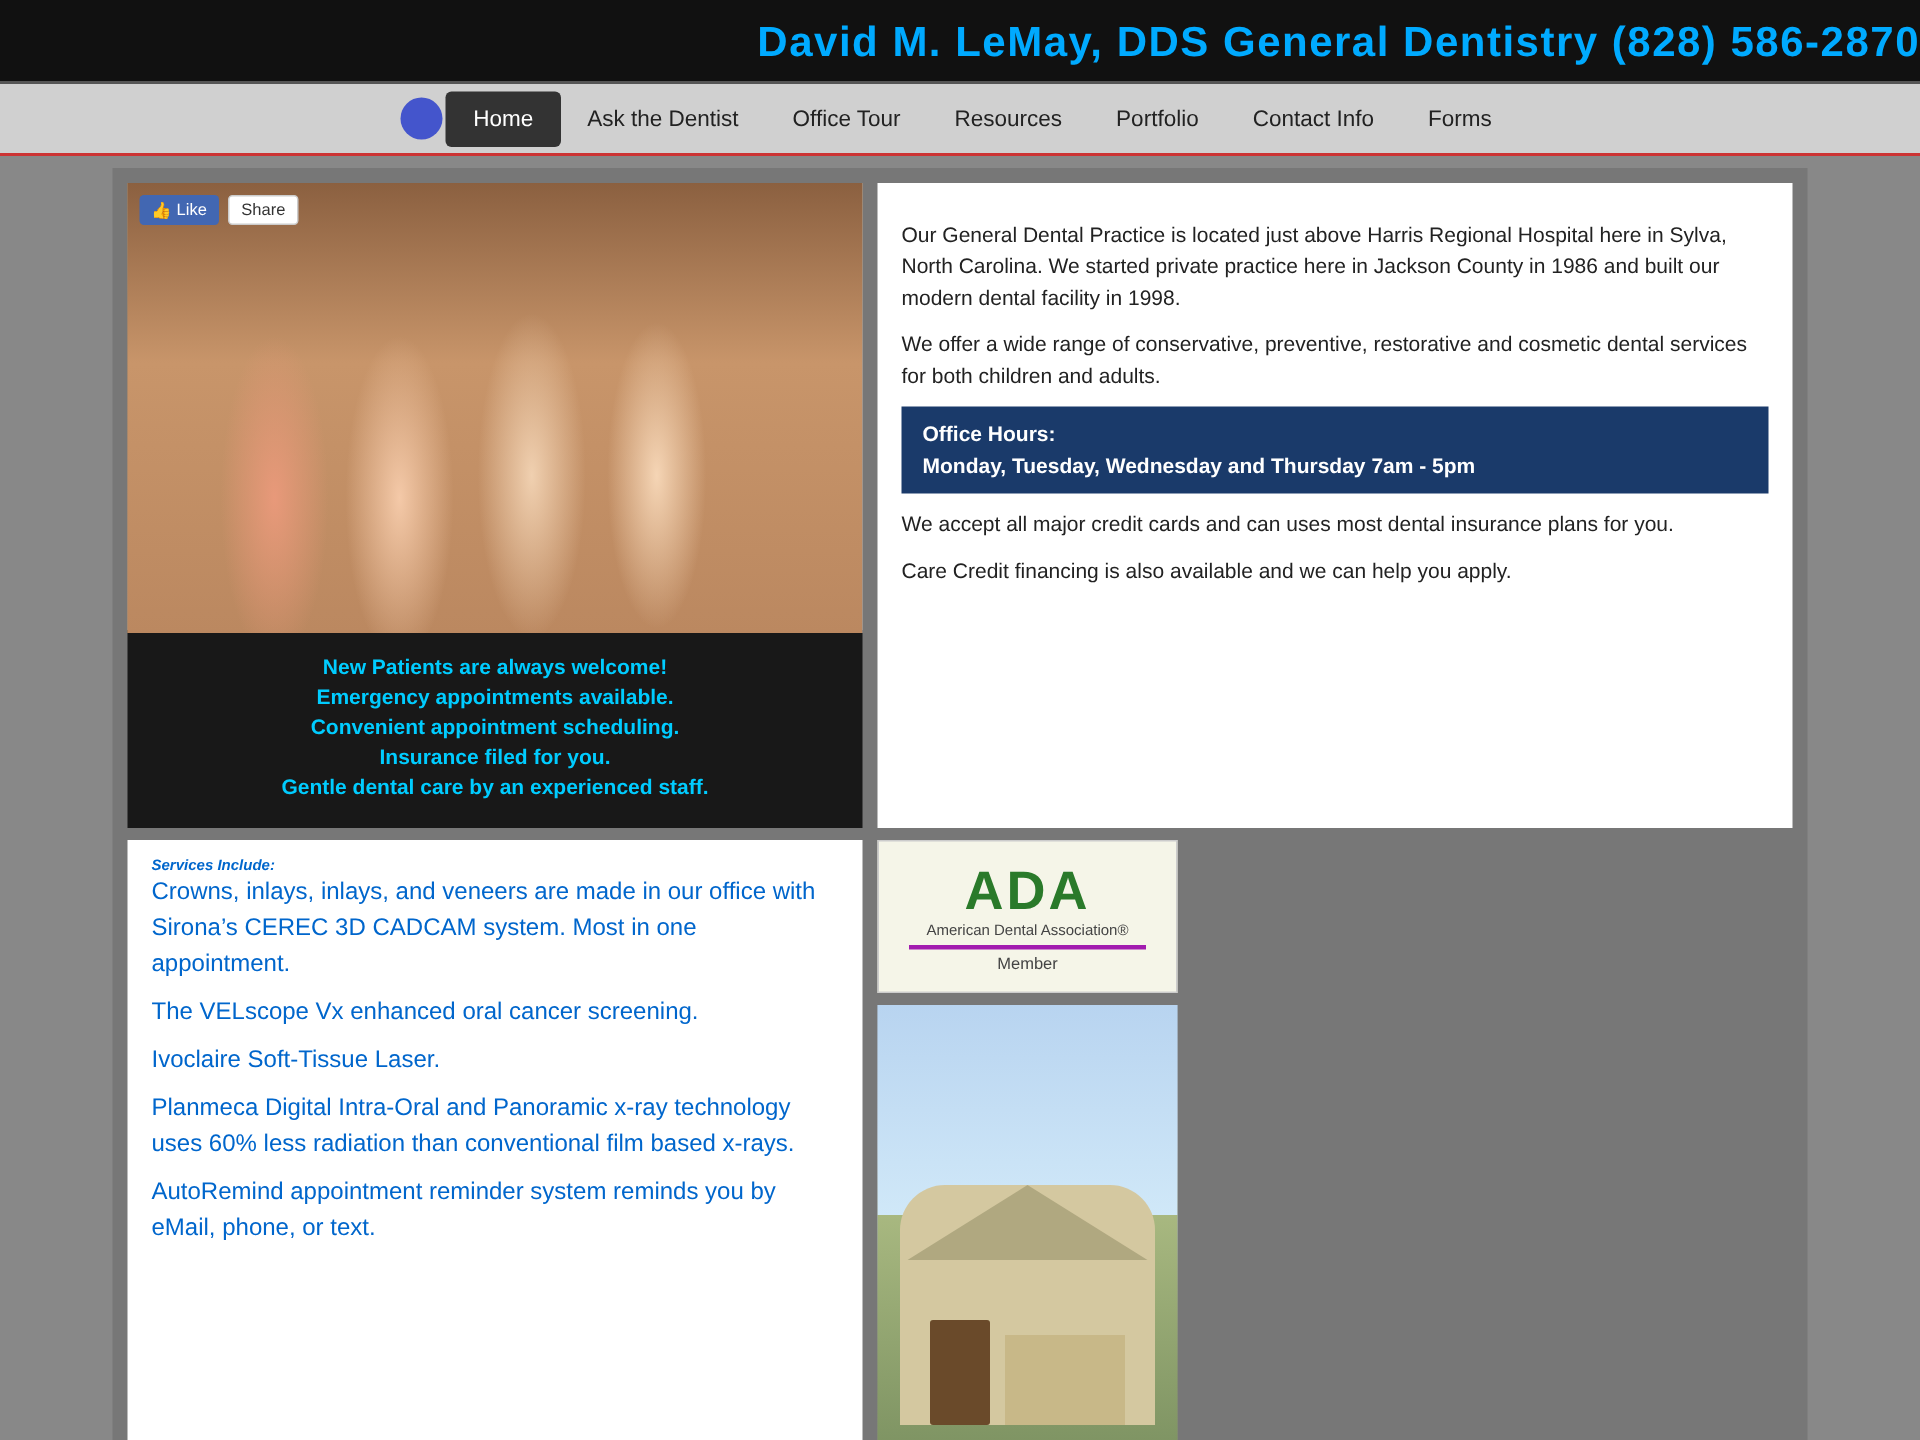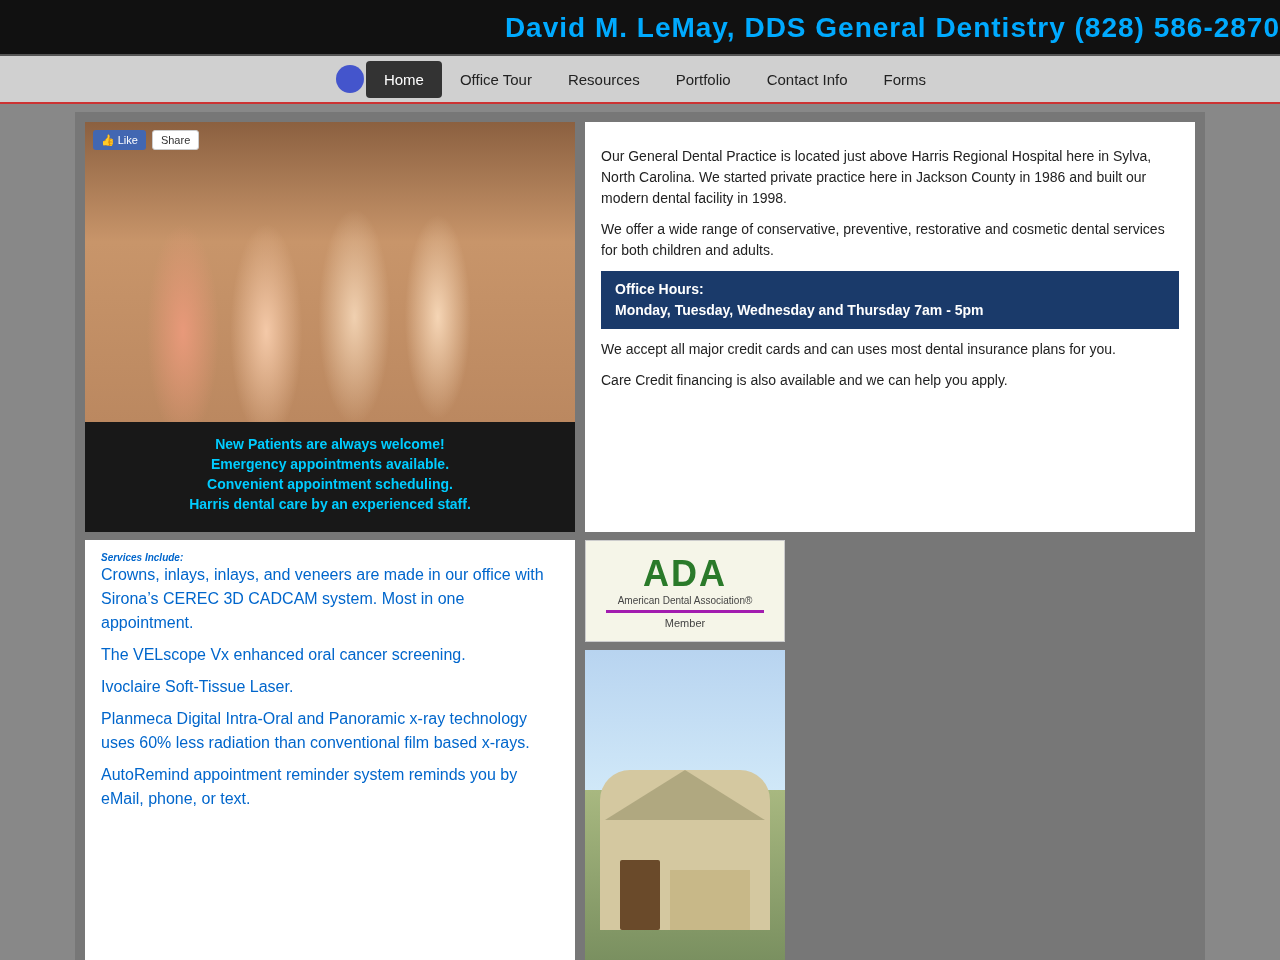--- a/index.html
+++ b/index.html
@@ -231,20 +231,21 @@
 </head>
 <body>
 
 <div id="header">
   <h1>David M. LeMay, DDS     General Dentistry     (828) 586-2870</h1>
 </div>
 
 <nav id="nav">
   <div class="nav-home-icon"></div>
   <a class="nav-item active">Home</a>
+  <a class="nav-item">Ask the Dentist</a>
   <a class="nav-item">Office Tour</a>
   <a class="nav-item">Resources</a>
   <a class="nav-item">Portfolio</a>
   <a class="nav-item">Contact Info</a>
   <a class="nav-item">Forms</a>
 </nav>
 
 <div id="main-wrapper">
   <div id="content-area">
 
@@ -260,21 +261,22 @@
             </div>
             <div class="fb-btn share-btn">
               <span>Share</span>
             </div>
           </div>
         </div>
         <div id="announcement-box">
           <p>New Patients are always welcome!</p>
           <p>Emergency appointments available.</p>
           <p>Convenient appointment scheduling.</p>
-          <p>Harris dental care by an experienced staff.</p>
+          <p>Insurance filed for you.</p>
+          <p>Gentle dental care by an experienced staff.</p>
         </div>
       </div>
 
       <div id="text-col">
         <p>Our General Dental Practice is located just above Harris Regional Hospital here in Sylva, North Carolina. We started private practice here in Jackson County in 1986 and built our modern dental facility in 1998.</p>
         <p>We offer a wide range of conservative, preventive, restorative and cosmetic dental services for both children and adults.</p>
         <div id="hours-box">
           <div class="label">Office Hours:</div>
           <div class="hours">Monday, Tuesday, Wednesday and Thursday 7am - 5pm</div>
         </div>

